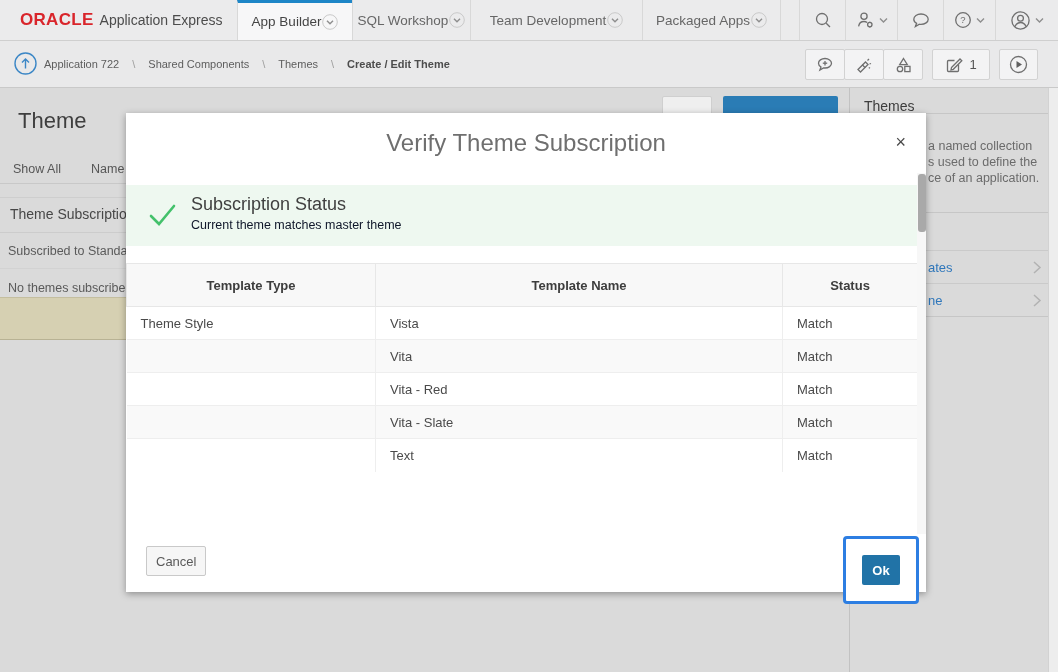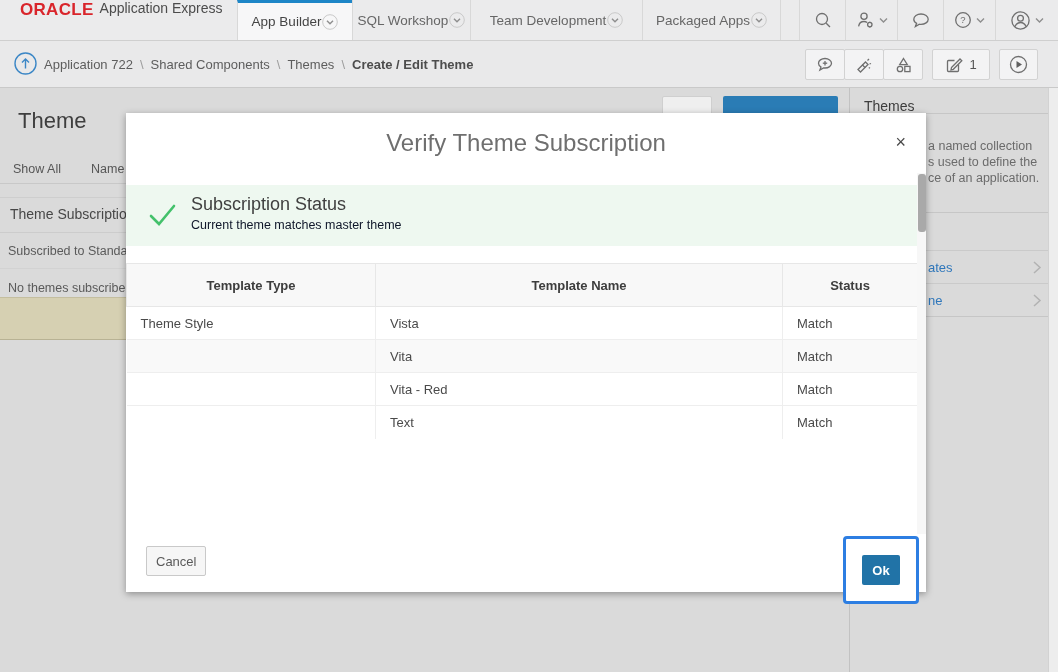--- a/index.html
+++ b/index.html
@@ -5,38 +5,38 @@
   html,body{margin:0;padding:0;}
   body{
     width:1058px;height:672px;overflow:hidden;position:relative;
     font-family:"Liberation Sans",sans-serif;background:#d9d9d9;
     -webkit-font-smoothing:antialiased;
   }
   svg{display:block}
 
   
   .topbar{position:absolute;left:0;top:0;width:1058px;height:41px;background:#ebebec;border-bottom:1px solid #cfcfcf;box-sizing:border-box;z-index:2}
-  .logo{position:absolute;left:20px;top:0;height:40px;display:flex;}
+  .logo{position:absolute;left:20px;top:0;height:40px;display:flex;align-items:center}
   .brand{color:var(--oracle_red,#d9252b);font-weight:700;font-size:17px;letter-spacing:.3px}
   .product{color:#4c4c4c;font-size:14px;margin-left:6px}
   .top-tab{position:absolute;top:0;height:40px;display:flex;align-items:center;justify-content:center;gap:1px;font-size:13.5px;color:#666;border-left:1px solid #d8d8d8;box-sizing:border-box;cursor:pointer}
   .top-tab.t0{left:237px;width:115px}
   .top-tab.t1{left:352px;width:118px}
   .top-tab.t2{left:470px;width:172px}
   .top-tab.t3{left:642px;width:139px;border-right:1px solid #d8d8d8}
   .top-tab.active{background:#f7f7f8;border-top:3px solid var(--accent,#1e86c7);color:#454545}
   .icon-cell{position:absolute;top:0;height:40px;display:flex;align-items:center;justify-content:center;gap:4px;border-left:1px solid #d8d8d8;box-sizing:border-box;cursor:pointer}
   .ic0{left:799px;width:46px}.ic1{left:845px;width:52px}.ic2{left:897px;width:46px}.ic3{left:943px;width:52px}.ic4{left:995px;width:63px}
   .gicon{stroke:#6f6f6f;fill:none;stroke-width:1.3}
   .chev{stroke:#8e8e8e;fill:none;stroke-width:1.4}
 
   
   .crumbbar{position:absolute;left:0;top:41px;width:1058px;height:47px;background:#e9e9ea;border-bottom:1px solid #c9c9c9;box-sizing:border-box;z-index:2}
   .upbtn{position:absolute;left:14px;top:11px;width:23px;height:23px;cursor:pointer}
-  .crumbs{position:absolute;left:44px;top:0;height:46px;display:flex;align-items:center;gap:7px;font-size:13px;color:#5d5d5d}
+  .crumbs{position:absolute;left:44px;top:0;height:46px;display:flex;align-items:center;gap:13px;font-size:11px;color:#5d5d5d}
   .crumb{cursor:pointer}
   .crumb-sep{color:#9d9d9d}
   .crumb-current{font-weight:700;color:#4d4d4d}
   .tool-btn{position:absolute;top:8px;height:31px;background:#f3f3f4;border:1px solid #d2d2d2;border-radius:2px;display:flex;align-items:center;justify-content:center;gap:6px;box-sizing:border-box;cursor:pointer;font-size:13px;color:#555}
   .tb0{left:805px;width:40px}.tb1{left:844px;width:40px}.tb2{left:883px;width:40px}.tb3{left:932px;width:58px}.tb4{left:999px;width:39px}
 
   
   .content{position:absolute;left:0;top:88px;width:849px;height:584px;background:#dadada;z-index:1}
   .page-title{position:absolute;left:18px;top:20px;font-size:22px;color:#3e3e3e}
   .bb-light{position:absolute;left:662px;top:8px;width:50px;height:34px;background:#efefef;border:1px solid #cfcfcf;border-radius:2px;box-sizing:border-box}
@@ -287,20 +287,25 @@
       <tr class="even">
           <td class="c0"></td>
           <td class="c1">Vita</td>
           <td class="c2">Match</td>
         </tr>
       <tr>
           <td class="c0"></td>
           <td class="c1">Vita - Red</td>
           <td class="c2">Match</td>
         </tr>
+      <tr class="even">
+          <td class="c0"></td>
+          <td class="c1">Vita - Slate</td>
+          <td class="c2">Match</td>
+        </tr>
       <tr>
           <td class="c0"></td>
           <td class="c1">Text</td>
           <td class="c2">Match</td>
         </tr>
     </tbody>
   </table>
 
   <div class="m-track"></div>
   <div class="m-thumb"></div>

